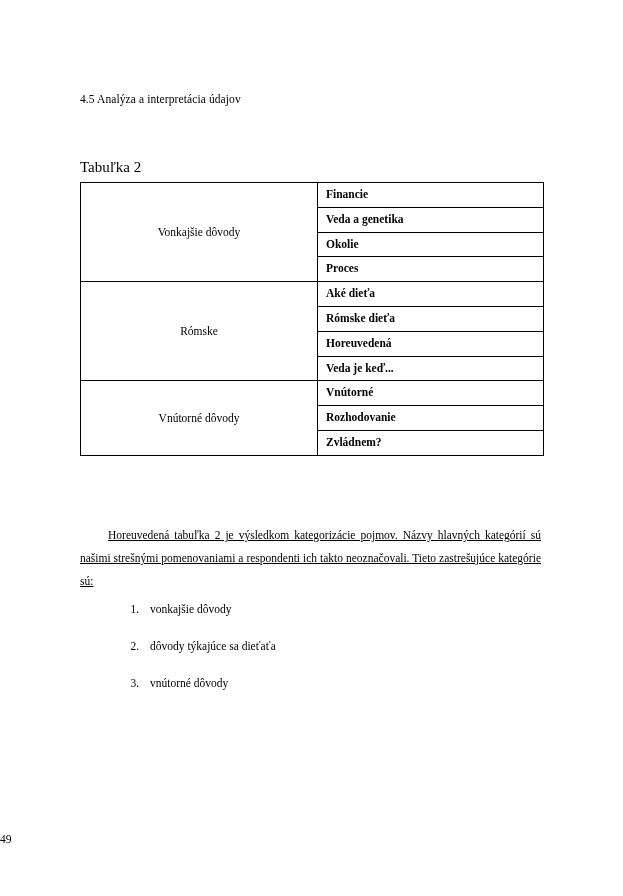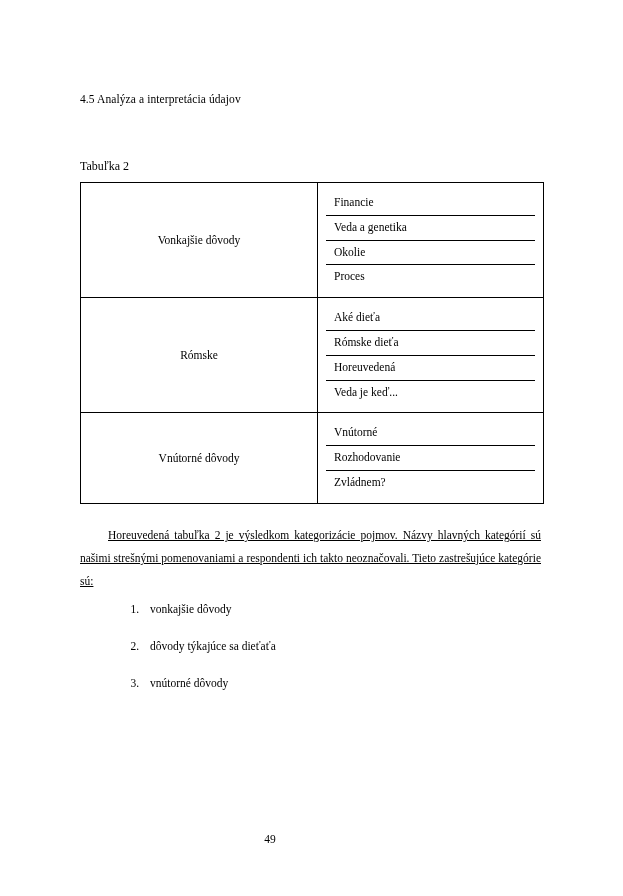--- a/index.html
+++ b/index.html
@@ -26,21 +26,21 @@
     position: absolute;
     left: 80px;
     top: 93px;
     font-size: 11.5px;
     letter-spacing: 0.1px;
   }
   .table-caption {
     position: absolute;
     left: 80px;
     top: 159px;
-    font-size: 12px;
+    font-size: 15px;
   }
   .tbl {
     position: absolute;
     left: 80px;
     top: 182px;
     width: 461px;
     border-collapse: collapse;
     table-layout: fixed;
   }
   .tbl td {
@@ -52,22 +52,23 @@
   .tbl td.cat {
     width: 236px;
     text-align: center;
   }
   .tbl td.items {
     width: 225px;
     padding: 0;
   }
   .items ul {
     list-style: none;
-    margin: 8px;
+    margin: 0;
     padding: 0;
+    font-weight: bold;
   }
   .items li {
     padding: 5px 0 5px 8px;
     font-size: 11.5px;
     line-height: 1.2;
   }
   .items li + li {
     border-top: 1.1px solid #000000;
   }
   .cat-label {
@@ -99,21 +100,21 @@
   }
   ol.enum li {
     margin-bottom: 23px;
     padding-left: 8px;
   }
   .page-number {
     position: absolute;
     left: 0;
     right: 0;
     top: 833px;
-    text-align: center;
+    text-align: left;
     font-size: 11.5px;
   }
 </style>
 </head>
 <body>
 
 <div class="page">
 
   <div class="heading">4.5 Analýza a interpretácia údajov</div>
 

